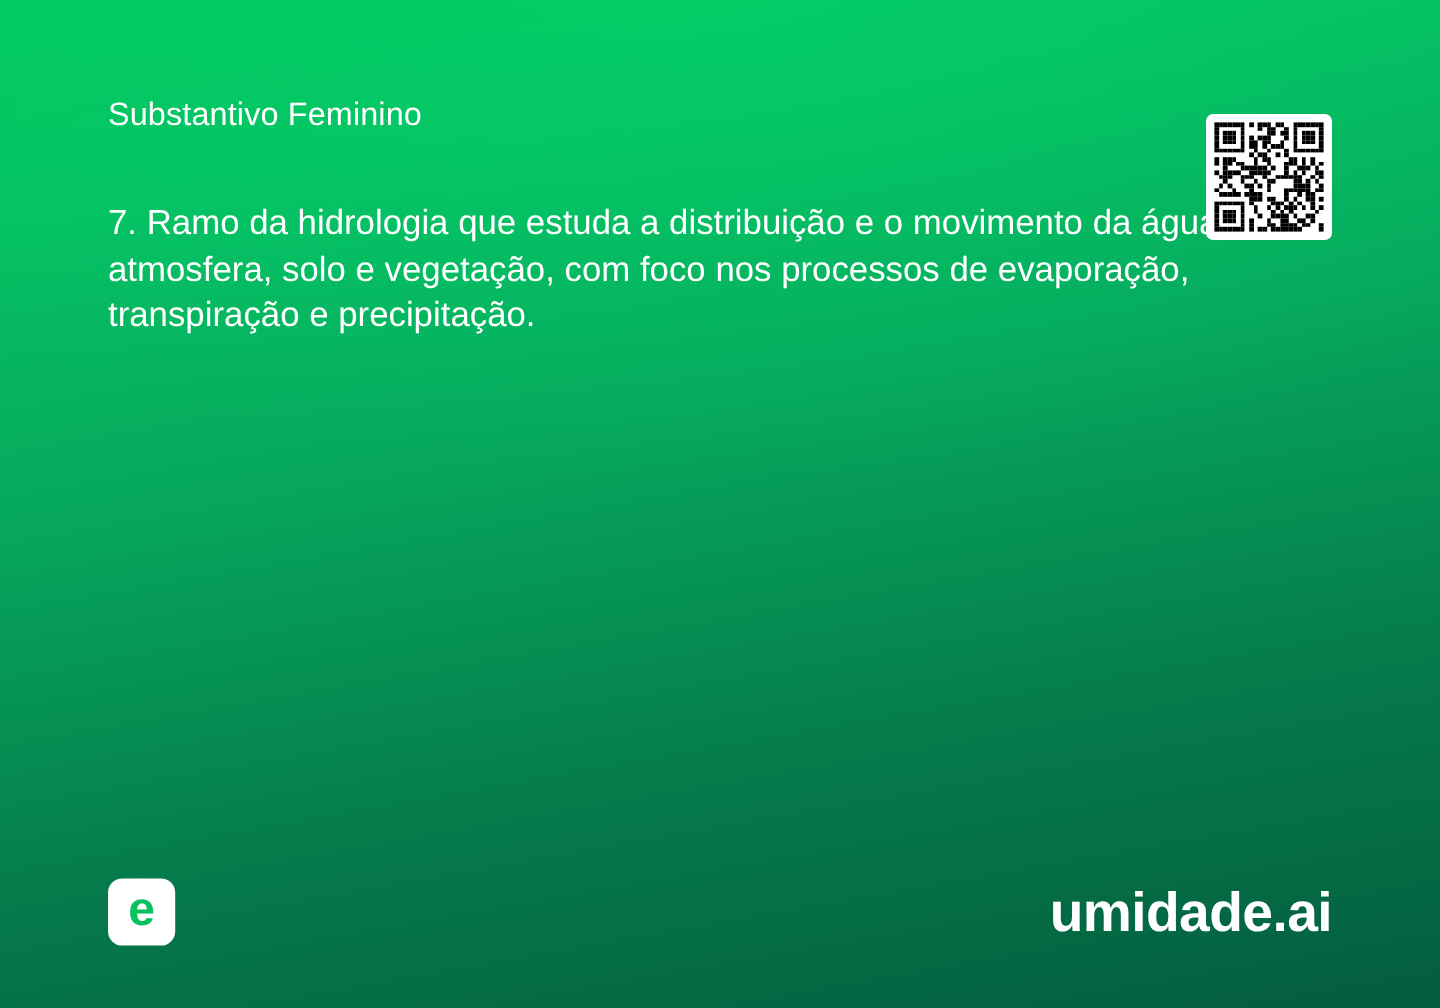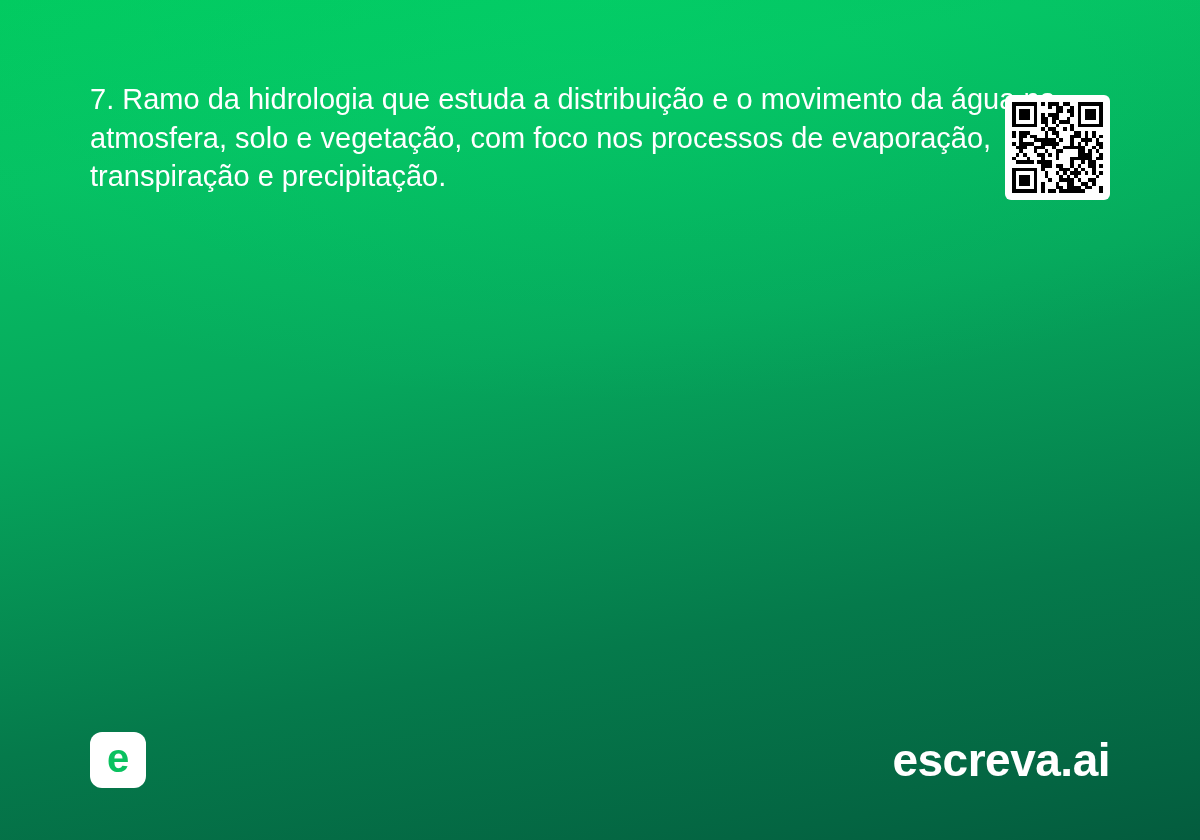--- a/index.html
+++ b/index.html
@@ -745,23 +745,24 @@
         <i></i>
         <i style="background: transparent;"></i>
         <i style="background: transparent;"></i>
         <i style="background: transparent;"></i>
         <i style="background: transparent;"></i>
         <i></i>
       </div>
   </div>
 
   <div class="content">
+    <div class="subtitle">Substantivo Feminino</div>
     <p class="definition">7. Ramo da hidrologia que estuda a distribuição e o movimento da água na atmosfera, solo e vegetação, com foco nos processos de evaporação, transpiração e precipitação.</p>
   </div>
 
   <div class="footer">
     <div class="logo-mark">
       <span>e</span>
     </div>
-    <div class="brand">escreva.ai</div>
+    <div class="brand">umidade.ai</div>
   </div>
 
 </div>
 
 </body></html>

